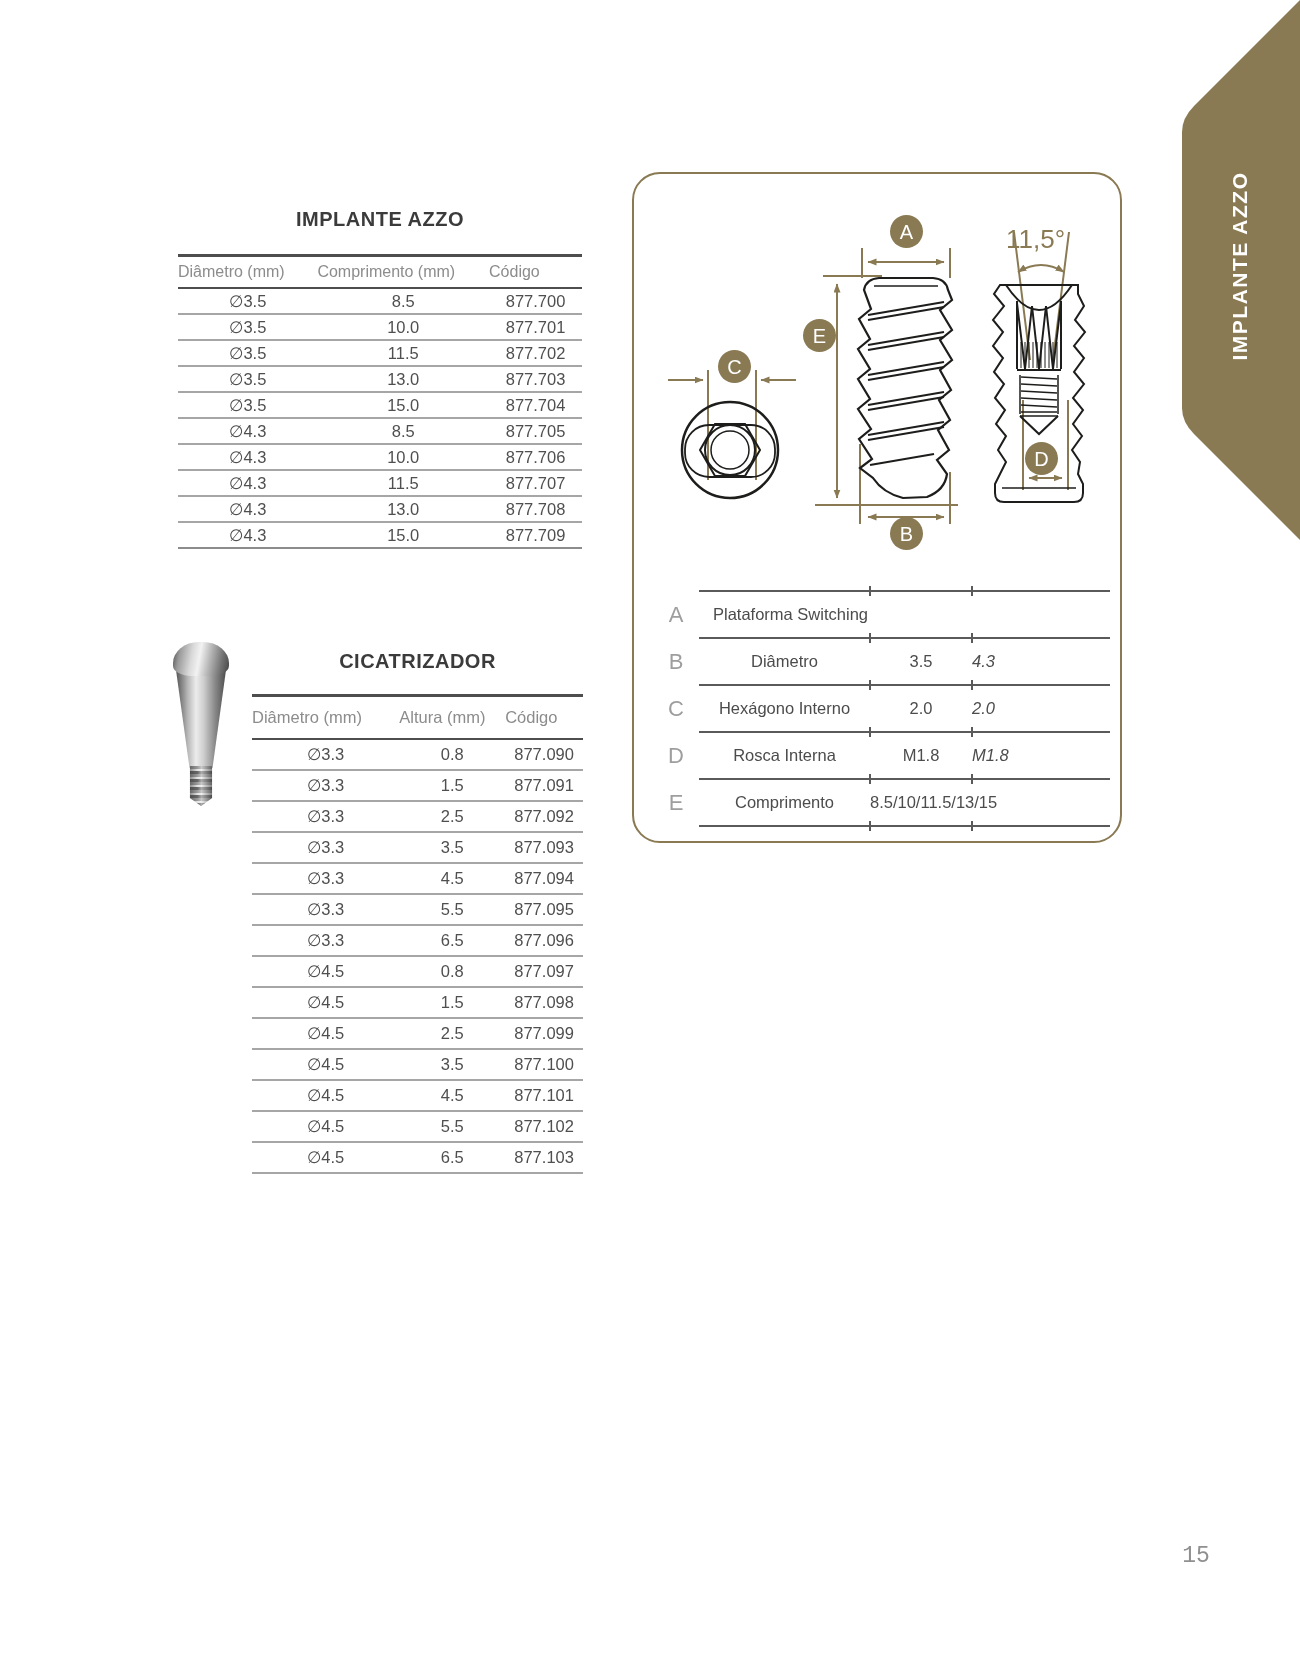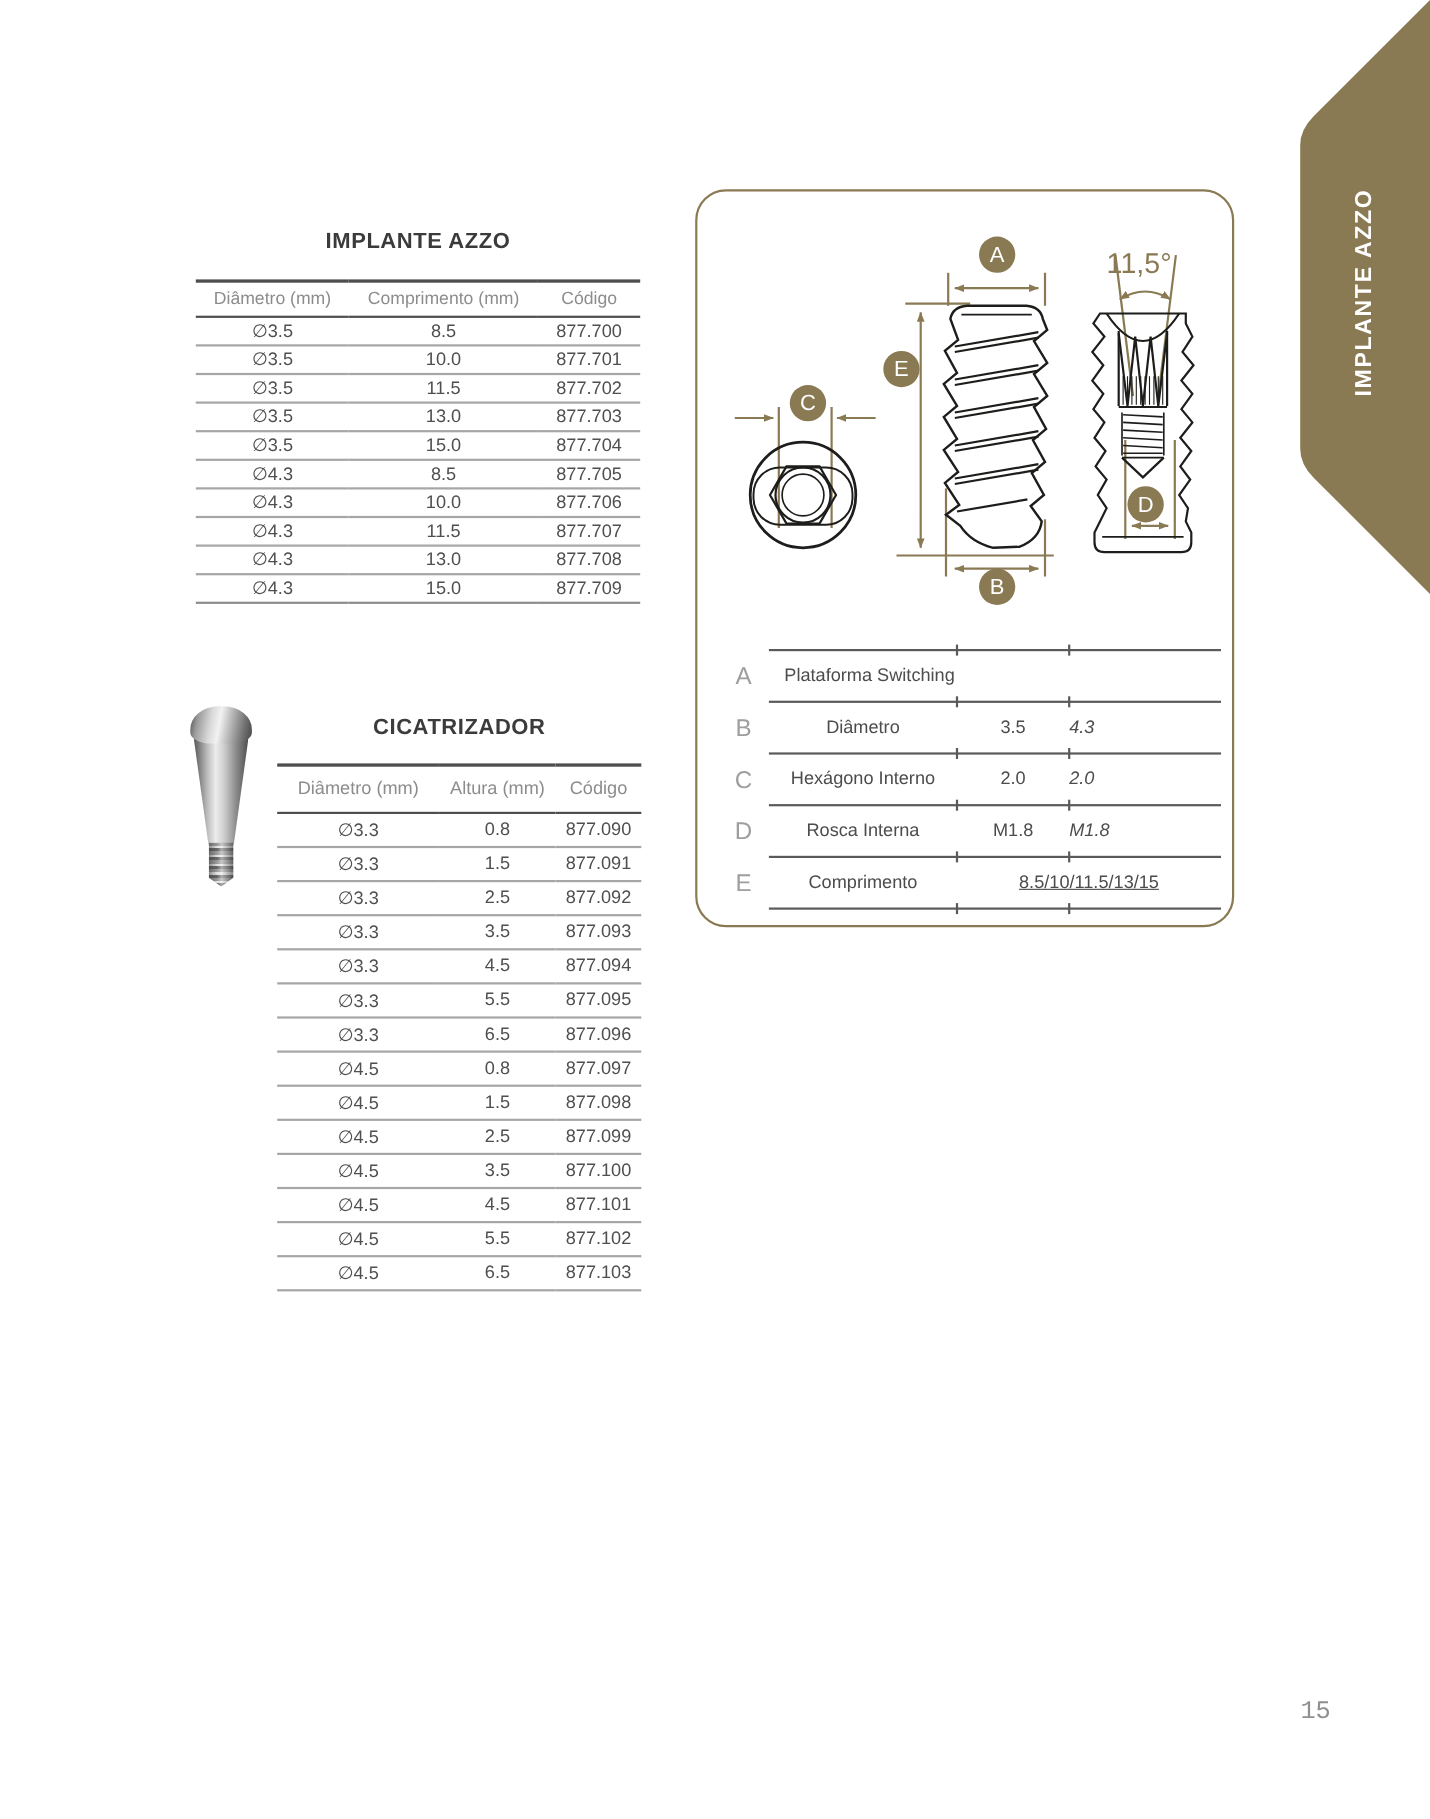--- a/index.html
+++ b/index.html
@@ -18,21 +18,21 @@
   
   .sec-title{
     position:absolute;text-align:center;font-size:20px;font-weight:bold;
     color:#3b3b3b;letter-spacing:.5px;
   }
   #title-implante{left:178px;top:208px;width:404px;}
   #title-cicatrizador{left:252px;top:650px;width:331px;}
   
   table.data-table{position:absolute;border-collapse:collapse;table-layout:fixed;}
   table.data-table th{
-    font-weight:normal;color:var(--hdr);font-size:16px;text-align:center;padding:0;
+    font-weight:normal;color:var(--hdr);font-size:16px;text-align:left;padding:0;
     border-top:3px solid var(--rule-dark);border-bottom:2px solid var(--rule-dark);
   }
   table.data-table td{
     color:var(--txt);font-size:16.5px;text-align:center;padding:0;
     border-bottom:2px solid var(--rule-light);
   }
   #implant-table{left:178px;top:254px;width:404px;}
   #implant-table th{height:30px;}
   #implant-table td{height:24px;}
   #implant-table col.c1{width:34.5%}#implant-table col.c2{width:42.5%}#implant-table col.c3{width:23%}
@@ -87,21 +87,21 @@
   }
   .legend-end{position:relative;height:0;border-top:2px solid #5a5a5a;}
   .legend-row .key{
     position:absolute;left:-38px;width:30px;text-align:center;
     color:#9e9e9e;font-size:22px;top:50%;transform:translateY(-50%);
   }
   .legend-row .c1{width:171px;text-align:center;}
   .legend-row .c1.left{text-align:center;padding-left:12px;box-sizing:border-box;}
   .legend-row .c2{width:102px;text-align:center;}
   .legend-row .c3{width:138px;text-align:left;font-style:italic;}
-  .legend-row .span2{width:240px;text-align:center;text-decoration:underline;}
+  .legend-row .span2{width:240px;}
   .tick{position:absolute;top:-6px;width:2px;height:10px;background:#5a5a5a;}
   .tick.t1{left:170px;}
   .tick.t2{left:272px;}
   
   .tab{position:absolute;right:0;top:0;width:120px;height:548px;}
   .tab svg{position:absolute;left:0;top:0;}
   .tab-label{
     position:absolute;left:60px;top:266px;transform:translate(-50%,-50%) rotate(-90deg);
     white-space:nowrap;color:#fff;font-weight:bold;font-size:21px;letter-spacing:1.5px;
   }

